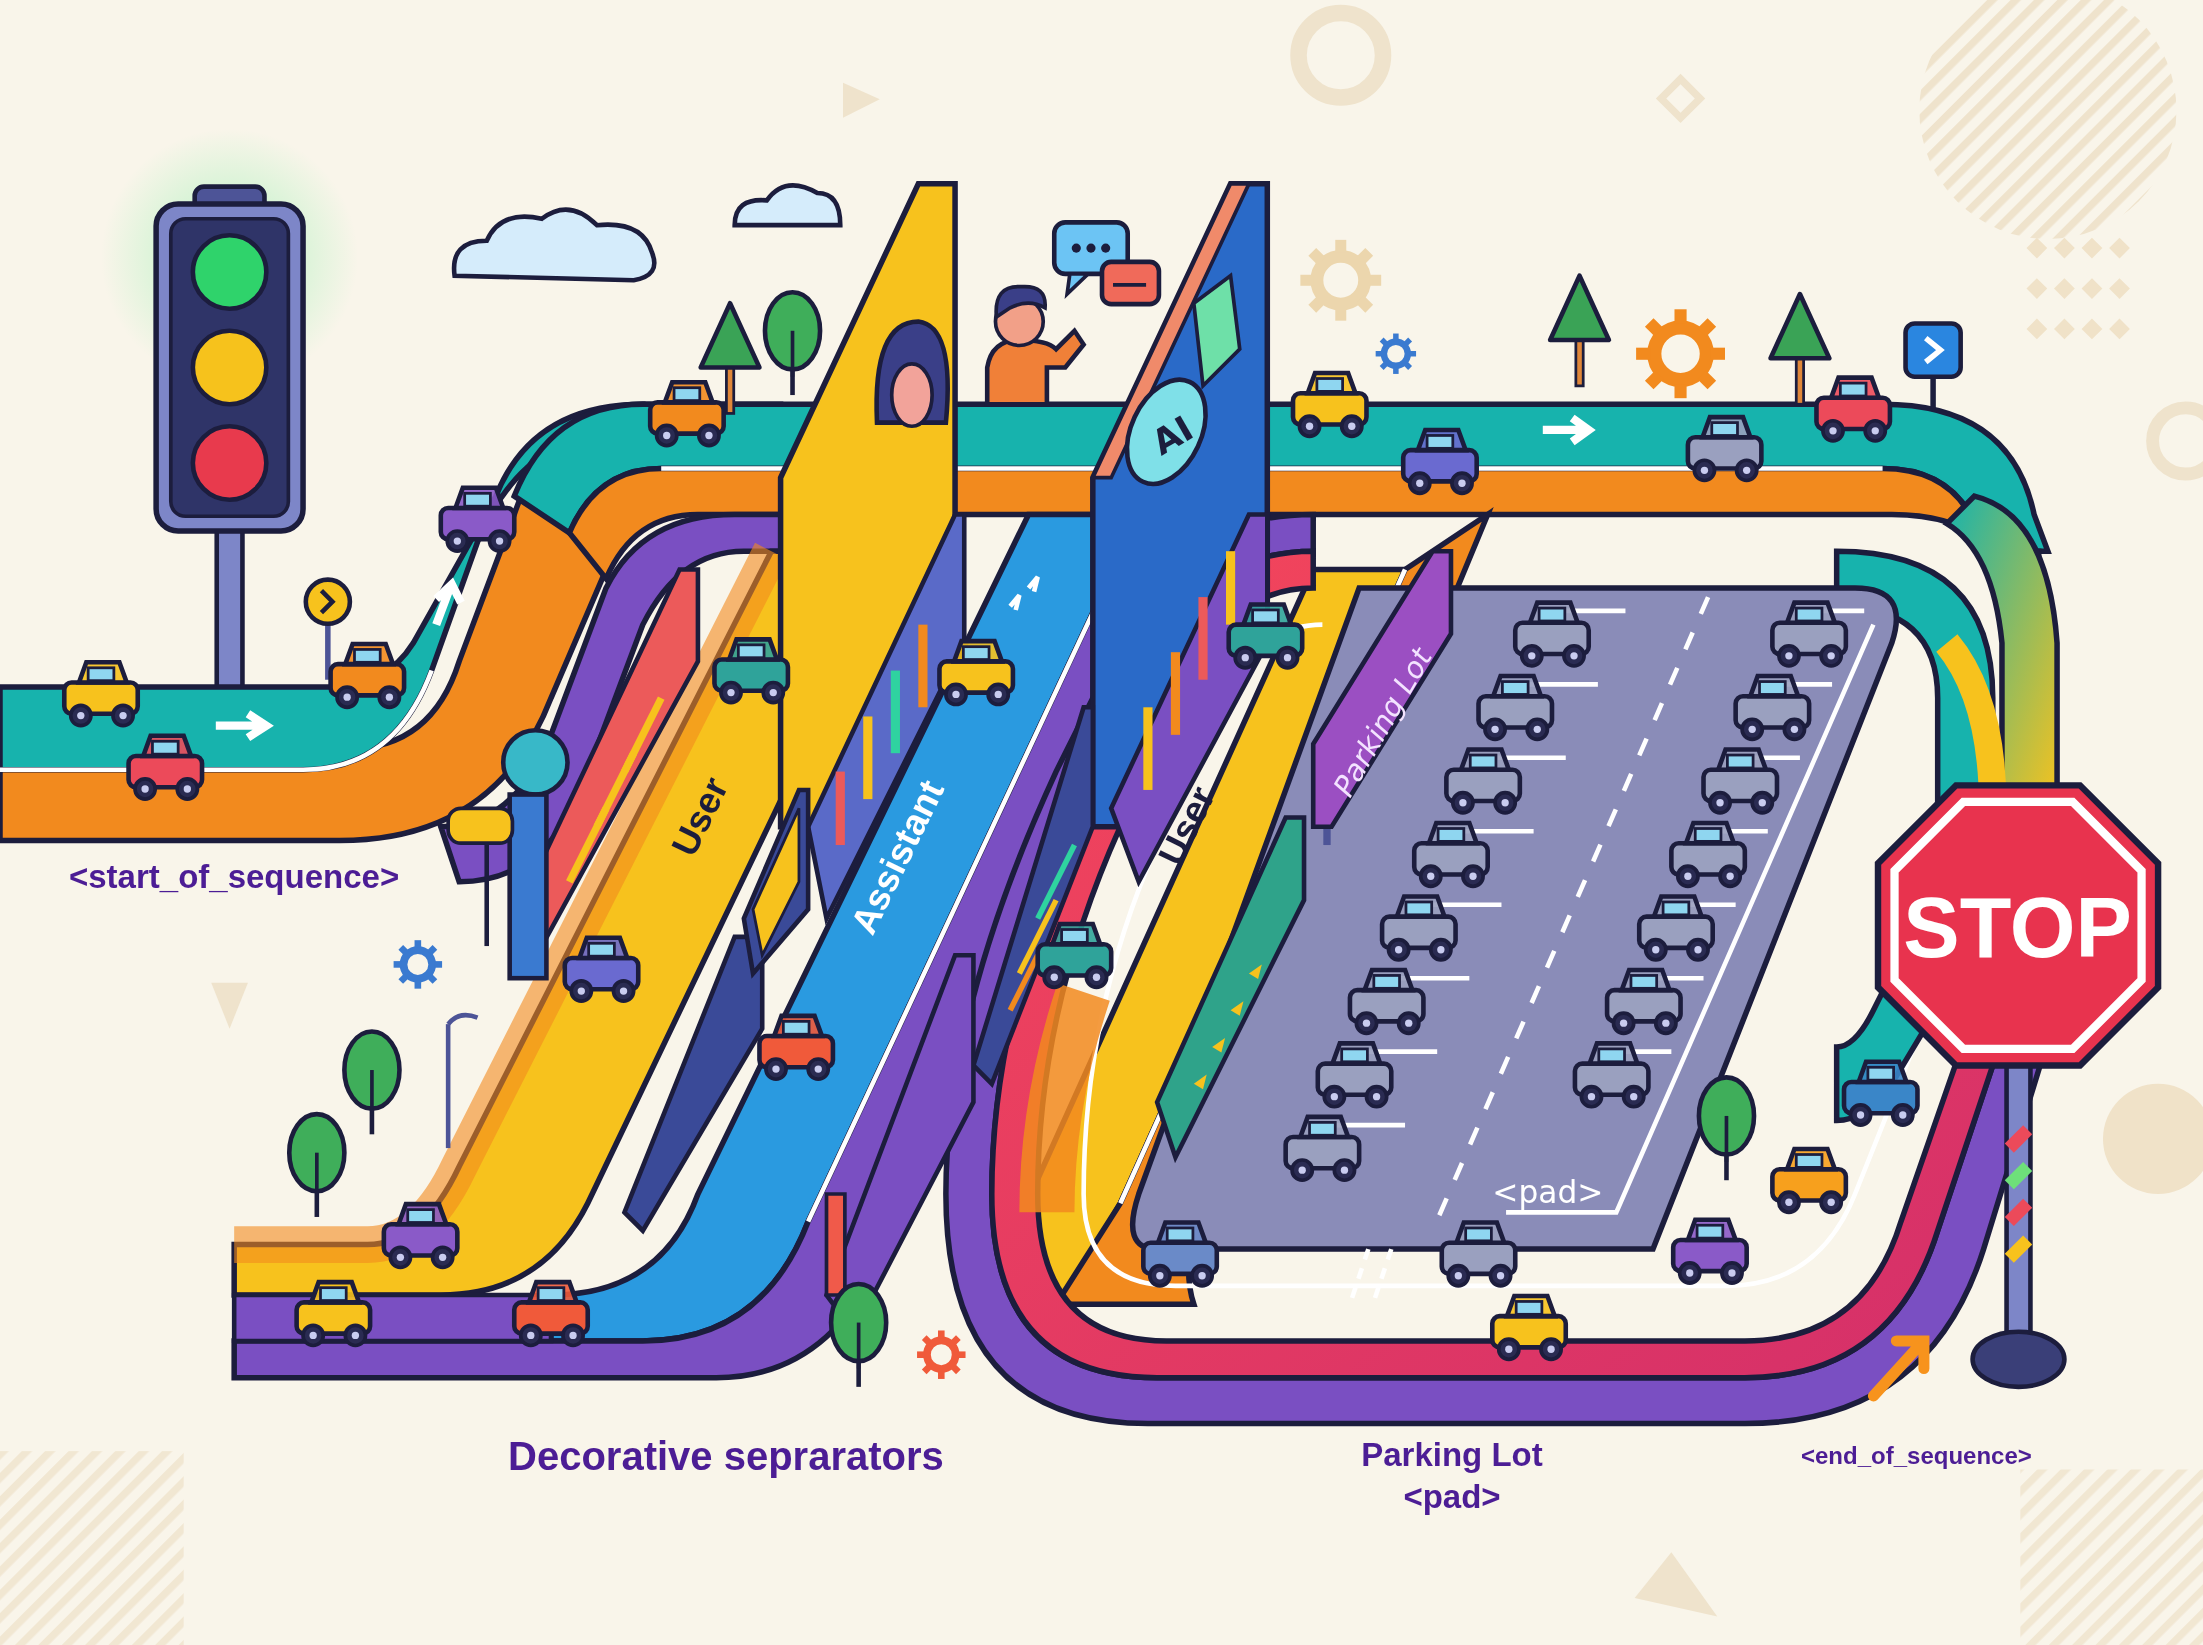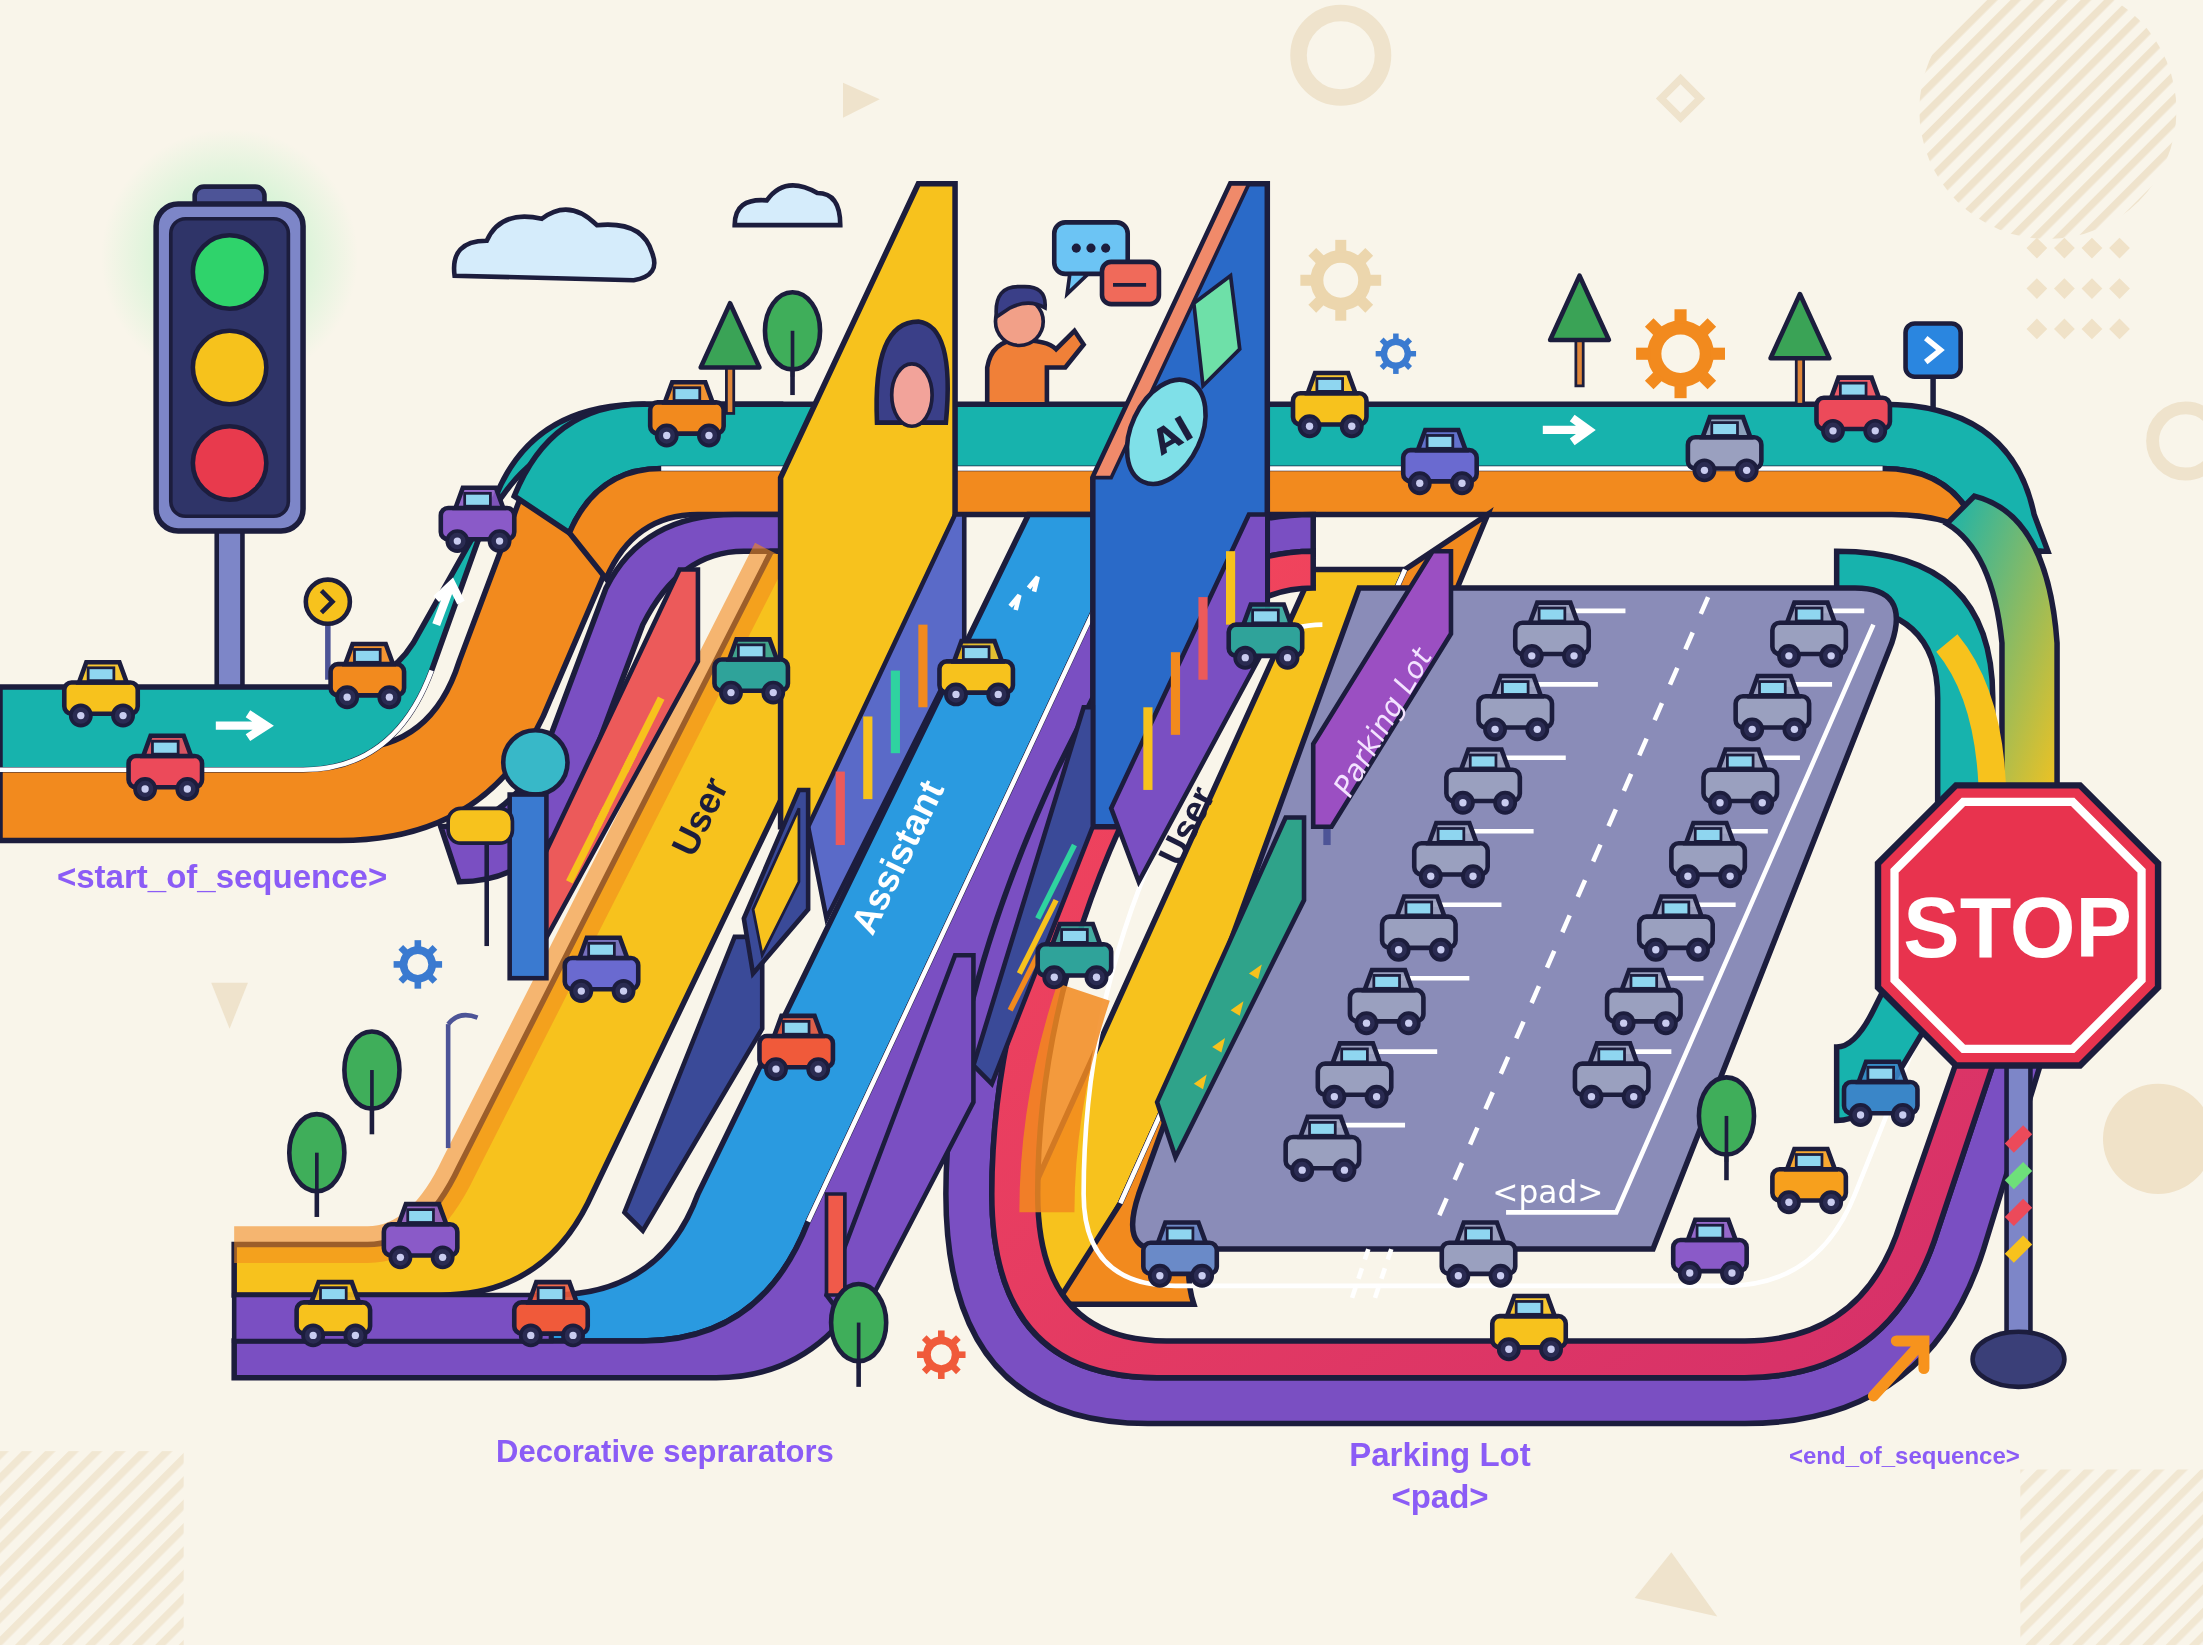--- a/index.html
+++ b/index.html
@@ -4,27 +4,28 @@
 <style>
   html, body { margin: 0; padding: 0; }
   body {
     width: 2204px; height: 1646px; overflow: hidden;
     background: #f9f5ea;
     font-family: "Liberation Sans", "DejaVu Sans", sans-serif;
     position: relative;
   }
   #scene { position: absolute; left: 0; top: 0; width: 2204px; height: 1646px; }
   .label {
-    position: absolute; color: #8b5cf6; font-weight: 700;
+    position: absolute; color: #4c1d95; font-weight: 700;
     font-family: "Liberation Sans", "DejaVu Sans", sans-serif;
     white-space: nowrap;
+    margin-left: 12px;
   }
   .label.center { text-align: center; }
   #lbl-start { left: 57px; top: 858px; font-size: 33px; }
-  #lbl-sep { left: 496px; top: 1434px; font-size: 31px; }
+  #lbl-sep { left: 496px; top: 1434px; font-size: 40px; }
   #lbl-parking { left: 1332px; top: 1434px; font-size: 33px; width: 216px; }
   #lbl-parking span { display: block; line-height: 42px; }
   #lbl-end { left: 1789px; top: 1442px; font-size: 24px; }
 </style>
 </head>
 <body>
 
 <svg id="scene" viewBox="0 0 2400 1792" xmlns="http://www.w3.org/2000/svg">
   <defs>
     <linearGradient id="gRed" x1="0" y1="0" x2="1" y2="1">

